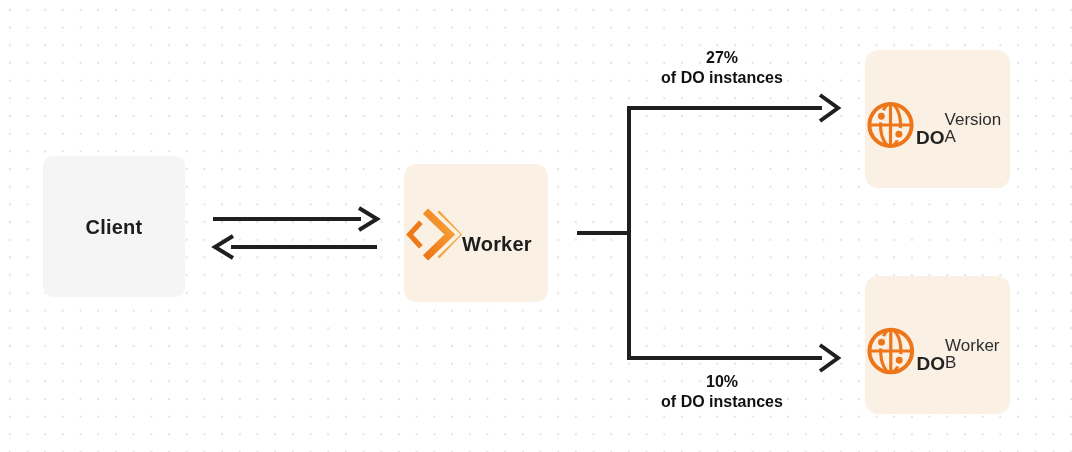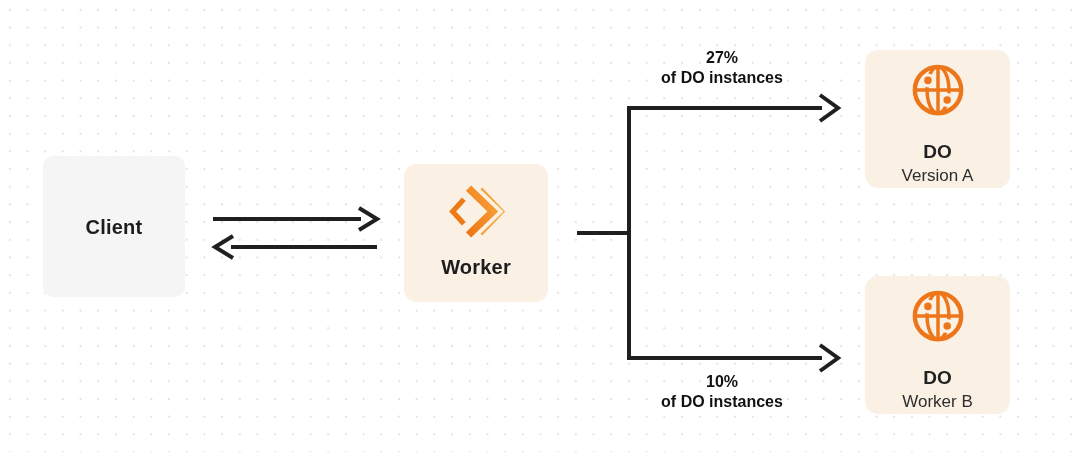--- a/index.html
+++ b/index.html
@@ -3,21 +3,21 @@
 <meta charset="utf-8">
 <style>
   html,body{margin:0;padding:0;background:#ffffff;font-family:"Liberation Sans",sans-serif;}
   .stage{
     position:relative;width:1072px;height:452px;overflow:hidden;background-color:#ffffff;
     background-image:radial-gradient(circle,#e3e3e3 1.3px,transparent 1.5px);
     background-size:17.7px 17.7px;background-position:1px 1px;
   }
   .wires{position:absolute;left:0;top:0;}
   .wires path{fill:none;stroke:#1f1f1f;stroke-width:4;stroke-linejoin:miter;}
-  .node{position:absolute;display:flex;flex-direction:column;align-items:center;box-sizing:border-box;}
+  .node{position:absolute;display:flex;flex-direction:row;align-items:center;box-sizing:border-box;}
   .client-node{left:43px;top:156px;width:142px;height:141px;background:#f5f5f6;border-radius:10px;justify-content:center;align-items:center;}
   .cream{background:#faf1e4;border-radius:13px;}
   .worker-node{left:404px;top:164px;width:144px;height:138px;padding-top:21px;}
   .worker-logo{width:58px;height:53px;margin-bottom:19px;}
   .node-label{font-size:20px;font-weight:bold;color:#1d1d1d;letter-spacing:.2px;line-height:1;}
   .do-node{left:865px;width:145px;height:138px;padding-top:12px;}
   .do-a{top:50px;}
   .do-b{top:276px;}
   .do-globe{width:56px;height:56px;}
   .do-title{margin-top:24px;font-size:19px;font-weight:bold;color:#222222;line-height:1;}

